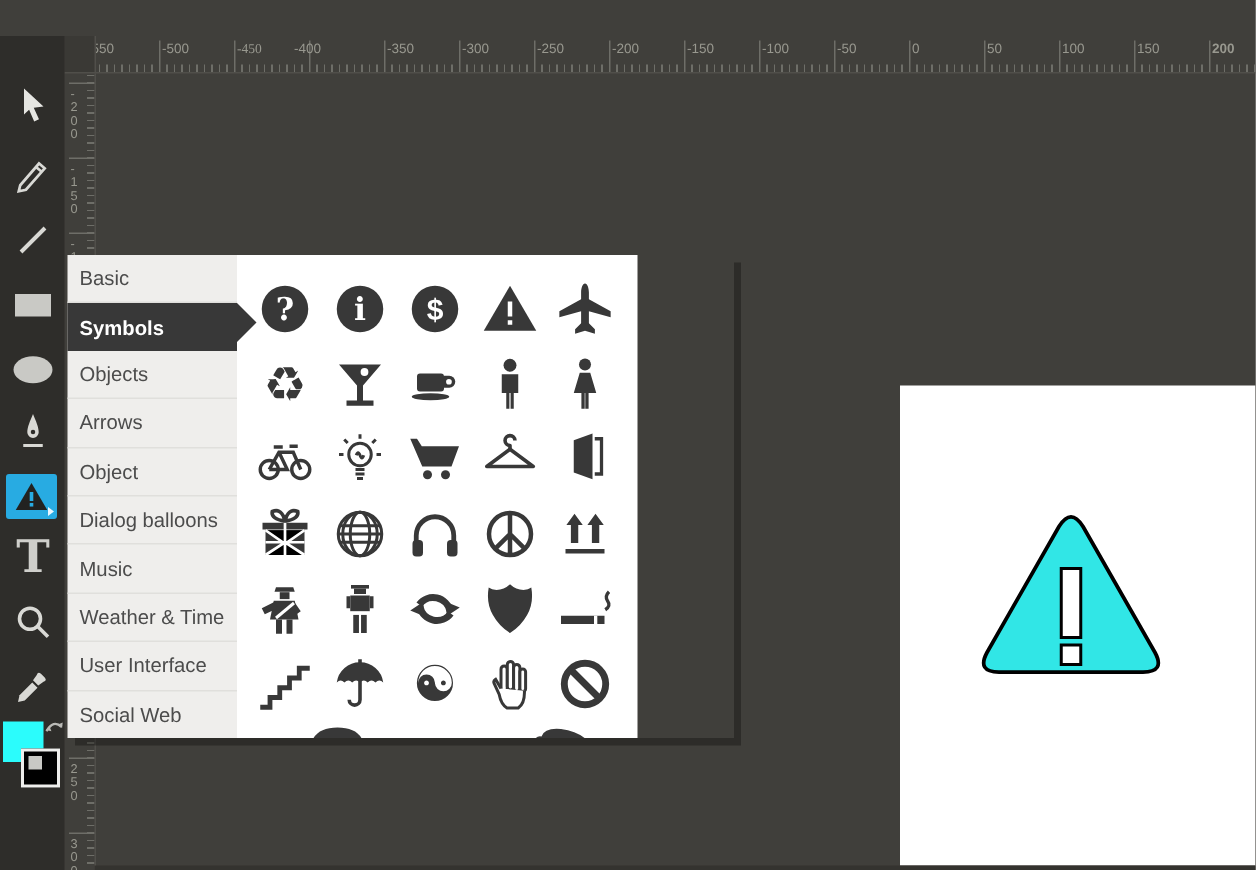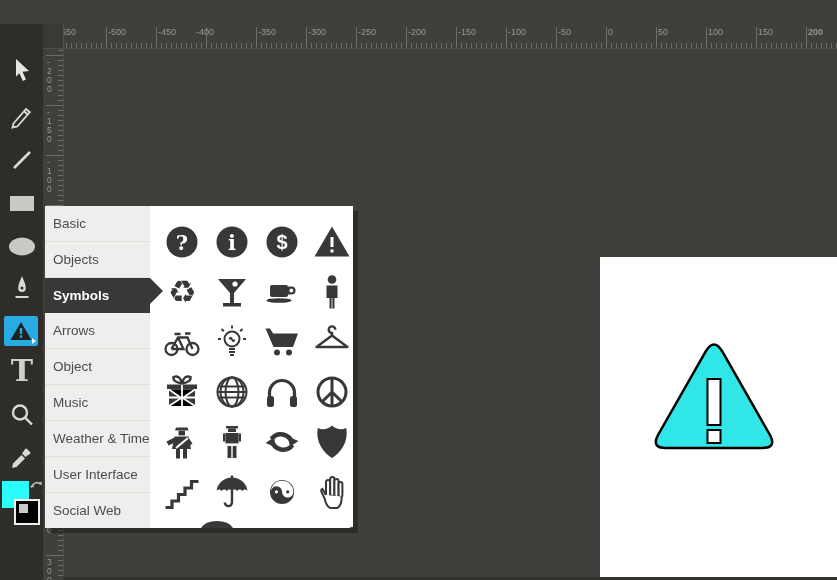--- a/index.html
+++ b/index.html
@@ -43,22 +43,22 @@
            border:2px solid #eeeeec;z-index:3;cursor:pointer;}
   #stroke-swatch .notch{position:absolute;left:3px;top:3px;width:9px;height:9px;background:#c9c9c5;}
   #swap-colors{position:absolute;left:29px;top:453px;width:14px;height:14px;z-index:2;cursor:pointer;}
 
   
   #canvas{position:absolute;left:600px;top:257px;width:237px;height:320px;background:#ffffff;z-index:10;}
   #canvas-shape{position:absolute;left:50px;top:84px;cursor:pointer;}
   #bottom-strip{position:absolute;left:63px;bottom:0;width:774px;height:3px;background:#34332f;z-index:12;}
 
   
-  #shape-panel{position:absolute;left:45px;top:170px;width:308px;height:322px;display:flex;z-index:50;
-           box-shadow:5px 5px 0 0 rgba(18,18,16,0.42);margin-top:36px;}
+  #shape-panel{position:absolute;left:45px;top:170px;width:444px;height:322px;display:flex;z-index:50;
+           box-shadow:5px 5px 0 0 rgba(18,18,16,0.42);}
   #cat-list{width:113px;background:#efeeec;display:flex;flex-direction:column;}
   .cat-row{flex:1;display:flex;align-items:center;padding-left:8px;font-size:13.5px;color:#4c4c4c;
            border-bottom:1px solid #e0dfdc;cursor:pointer;position:relative;white-space:nowrap;}
   .cat-row:last-child{border-bottom:none;}
   .cat-row.selected{background:#383838;color:#ffffff;font-weight:bold;border-bottom:none;z-index:3;}
   .cat-row.selected::after{content:'';position:absolute;right:-13px;top:0;width:0;height:0;
            border-left:13px solid #383838;border-top:13.4px solid transparent;border-bottom:13.4px solid transparent;}
   #sym-grid{width:267px;background:#ffffff;position:relative;overflow:hidden;}
   .sym-cell{position:absolute;width:40px;height:40px;cursor:pointer;}
   .sym-cell svg{display:block;}
@@ -69,21 +69,21 @@
 <div id="app">
 
 
   <div id="h-ruler">
       <div class="minors"></div>
       <div class="htick" style="left: 13px;"></div>
       <div class="hlabel" style="left: 15px;">-550</div>
       <div class="htick" style="left: 63px;"></div>
       <div class="hlabel" style="left: 65px;">-500</div>
       <div class="htick" style="left: 113px;"></div>
-      <div class="hlabel" style="left: 115px;">-450</div>
+      <div class="hlabel" style="left: 115px; font-family: Liberation Serif, serif;">-450</div>
       <div class="htick" style="left: 163px;"></div>
       <div class="hlabel" style="left: 153px;">-400</div>
       <div class="htick" style="left: 213px;"></div>
       <div class="hlabel" style="left: 215px;">-350</div>
       <div class="htick" style="left: 263px;"></div>
       <div class="hlabel" style="left: 265px;">-300</div>
       <div class="htick" style="left: 313px;"></div>
       <div class="hlabel" style="left: 315px;">-250</div>
       <div class="htick" style="left: 363px;"></div>
       <div class="hlabel" style="left: 365px;">-200</div>
@@ -194,24 +194,25 @@
       <path class="tri" d="M56 10 Q64 -3 72 10 L120 94 Q127 107 112 107 L16 107 Q1 107 8 94 Z" fill="#31e6e6" stroke="#000000" stroke-width="2.5"></path>
       <rect x="57.5" y="38" width="13" height="46" fill="#fff" stroke="#000" stroke-width="2"></rect>
       <rect x="57.5" y="89" width="13" height="13" fill="#fff" stroke="#000" stroke-width="2"></rect>
     </svg>
   </div>
   <div id="bottom-strip"></div>
 
   <div id="shape-panel">
     <div id="cat-list">
         <div class="cat-row">Basic</div>
+        <div class="cat-row selected">Symbols</div>
         <div class="cat-row">Objects</div>
-        <div class="cat-row selected">Symbols</div>
         <div class="cat-row">Arrows</div>
         <div class="cat-row">Object</div>
+        <div class="cat-row">Dialog balloons</div>
         <div class="cat-row">Music</div>
         <div class="cat-row">Weather &amp; Time</div>
         <div class="cat-row">User Interface</div>
         <div class="cat-row">Social Web</div>
       </div>
     <div id="sym-grid">
         <div class="sym-cell" style="left: 12px; top: 16px;">
           <svg width="40" height="40" viewBox="0 0 40 40">
             <circle cx="20" cy="20" r="15.5" fill="#383838"></circle>
             <text x="20" y="27.5" font-size="21" font-weight="bold" text-anchor="middle" fill="#fff" font-family="DejaVu Serif,serif">?</text>

